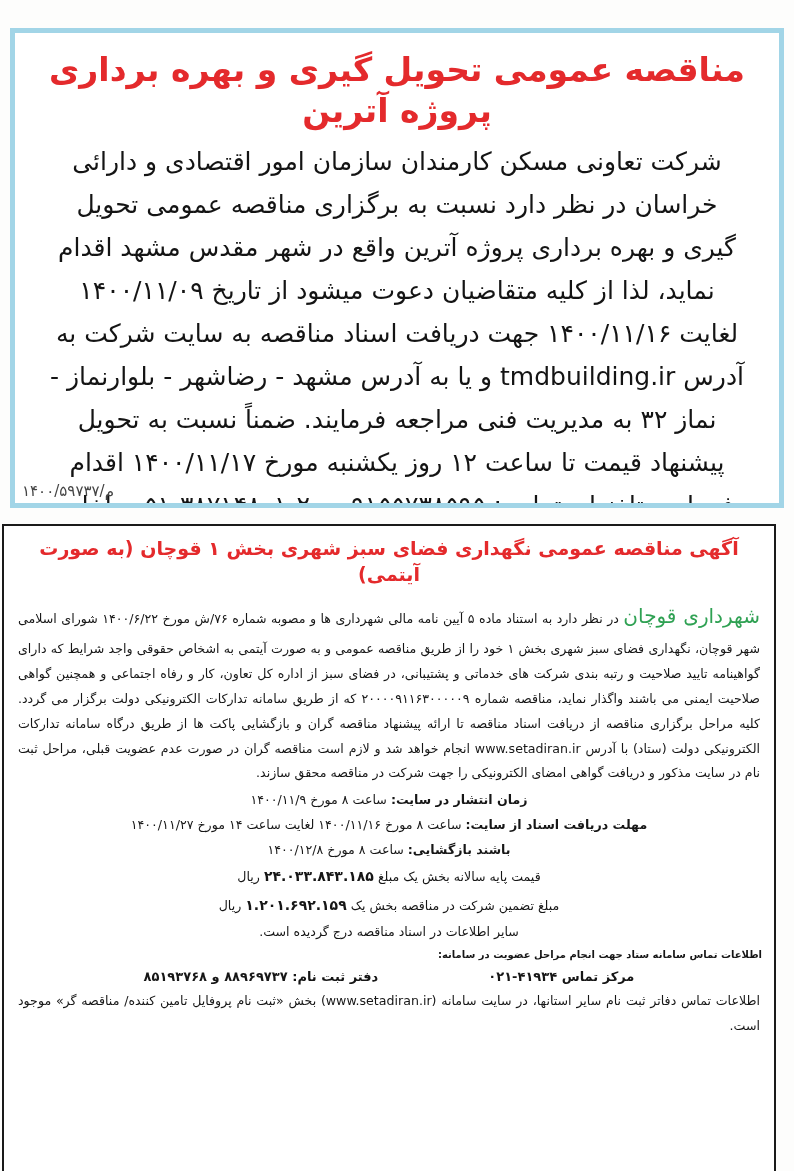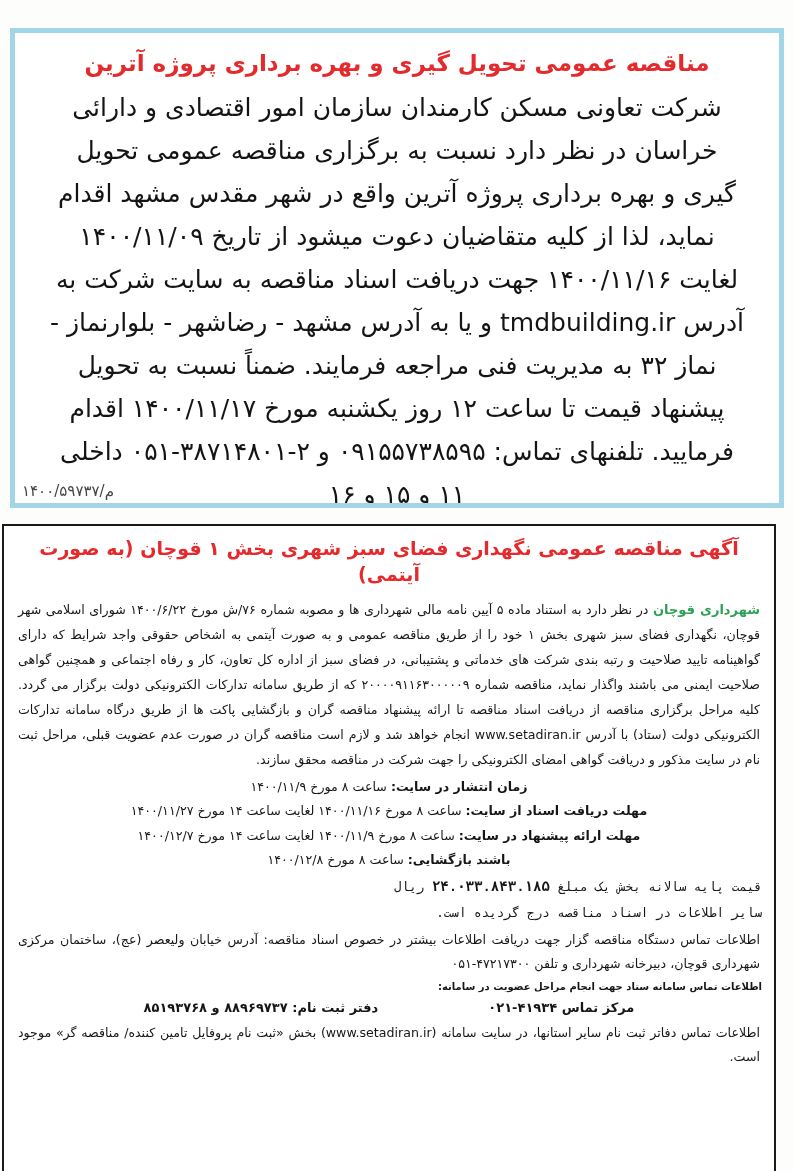--- a/index.html
+++ b/index.html
@@ -4,32 +4,32 @@
 <style>
   html,body{margin:0;padding:0;}
   body{
     width:794px;height:1171px;position:relative;background:#fdfdfc;
     font-family:"DejaVu Sans",sans-serif;color:#161616;overflow:hidden;
   }
   .notice{position:absolute;box-sizing:border-box;background:#ffffff;}
   
   .n1{left:10px;top:28px;width:774px;height:480px;border:5px solid #a2d5e7;
       direction:rtl;text-align:center;padding:4px 10px;overflow:hidden;}
-  .n1-title{font-size:23px;font-weight:bold;margin:12px 4px 8px;line-height:1.25;}
+  .n1-title{font-size:33px;font-weight:bold;margin:12px 4px 8px;line-height:1.25;}
   .n1-body{font-size:25px;line-height:1.72;margin:4px 22px;color:#141414;font-weight:500;}
   .ref{position:absolute;left:7px;bottom:3px;font-size:15px;color:#444;direction:ltr;}
   
   .n2{left:2px;top:524px;width:774px;height:747px;border:2px solid #1a1a1a;
       direction:rtl;padding:6px 12px 14px;overflow:hidden;}
   .n2-title{text-align:center;font-weight:bold;font-size:19px;margin:4px 0 10px;line-height:1.35;}
   .n2-intro{font-size:12.6px;line-height:1.98;text-align:justify;margin:0 2px 2px;}
-  .org{font-weight:bold;font-size:13px;}
+  .org{font-weight:normal;font-size:20px;}
   .sched-line{text-align:center;font-size:12.6px;line-height:1.95;}
   .sched-line b{font-weight:bold;text-align:center;}
-  .price-line{font-size:12.6px;line-height:2.05;font-family:Liberation Mono, monospace;}
+  .price-line{text-align:center;font-size:12.6px;line-height:2.05;}
   .price-line .amount{font-weight:bold;font-size:14px;letter-spacing:.5px;}
   .para{font-size:12.6px;line-height:1.95;text-align:justify;margin:0 2px;}
   .bold-head{font-weight:bold;font-size:10px;line-height:1.95;}
   .contact-row{display:flex;direction:rtl;justify-content:center;gap:110px;
                font-weight:bold;font-size:13px;line-height:1.9;}
 </style>
 </head>
 <body>
 
 <div class="notice n1">
@@ -48,36 +48,36 @@
 
   <div class="sched-line">
     <b>زمان انتشار در سایت:</b>
     <span>ساعت ۸ مورخ ۱۴۰۰/۱۱/۹</span>
   </div>
   <div class="sched-line">
     <b>مهلت دریافت اسناد از سایت:</b>
     <span>ساعت ۸ مورخ ۱۴۰۰/۱۱/۱۶ لغایت ساعت ۱۴ مورخ ۱۴۰۰/۱۱/۲۷</span>
   </div>
   <div class="sched-line">
-    <b>مهلت ارائه پیشنهاد در سایت:</b>
-    <span>ساعت ۸ مورخ ۱۴۰۰/۱۱/۹ لغایت ساعت ۱۴ مورخ ۱۴۰۰/۱۲/۷</span>
-  </div>
-  <div class="sched-line">
     <b>باشند بازگشایی:</b>
     <span>ساعت ۸ مورخ ۱۴۰۰/۱۲/۸</span>
   </div>
 
   <div class="price-line">
     <span>قیمت پایه سالانه بخش یک مبلغ</span>
     <span class="amount">۲۴.۰۳۳.۸۴۳.۱۸۵</span>
     <span>ریال</span>
   </div>
+  <div class="price-line">
+    <span>مبلغ تضمین شرکت در مناقصه بخش یک</span>
+    <span class="amount">۱.۲۰۱.۶۹۲.۱۵۹</span>
+    <span>ریال</span>
+  </div>
   <div class="price-line">سایر اطلاعات در اسناد مناقصه درج گردیده است.</div>
 
-  <p class="para">اطلاعات تماس دستگاه مناقصه گزار جهت دریافت اطلاعات بیشتر در خصوص اسناد مناقصه: آدرس خیابان ولیعصر (عج)، ساختمان مرکزی شهرداری قوچان، دبیرخانه شهرداری و تلفن ۴۷۲۱۷۳۰۰-۰۵۱</p>
 
   <div class="bold-head">اطلاعات تماس سامانه ستاد جهت انجام مراحل عضویت در سامانه:</div>
 
   <div class="contact-row">
     <span>مرکز تماس ۴۱۹۳۴-۰۲۱</span>
     <span>دفتر ثبت نام: ۸۸۹۶۹۷۳۷ و ۸۵۱۹۳۷۶۸</span>
   </div>
 
   <p class="para">اطلاعات تماس دفاتر ثبت نام سایر استانها، در سایت سامانه (www.setadiran.ir) بخش «ثبت نام پروفایل تامین کننده/ مناقصه گر» موجود است.</p>
 

